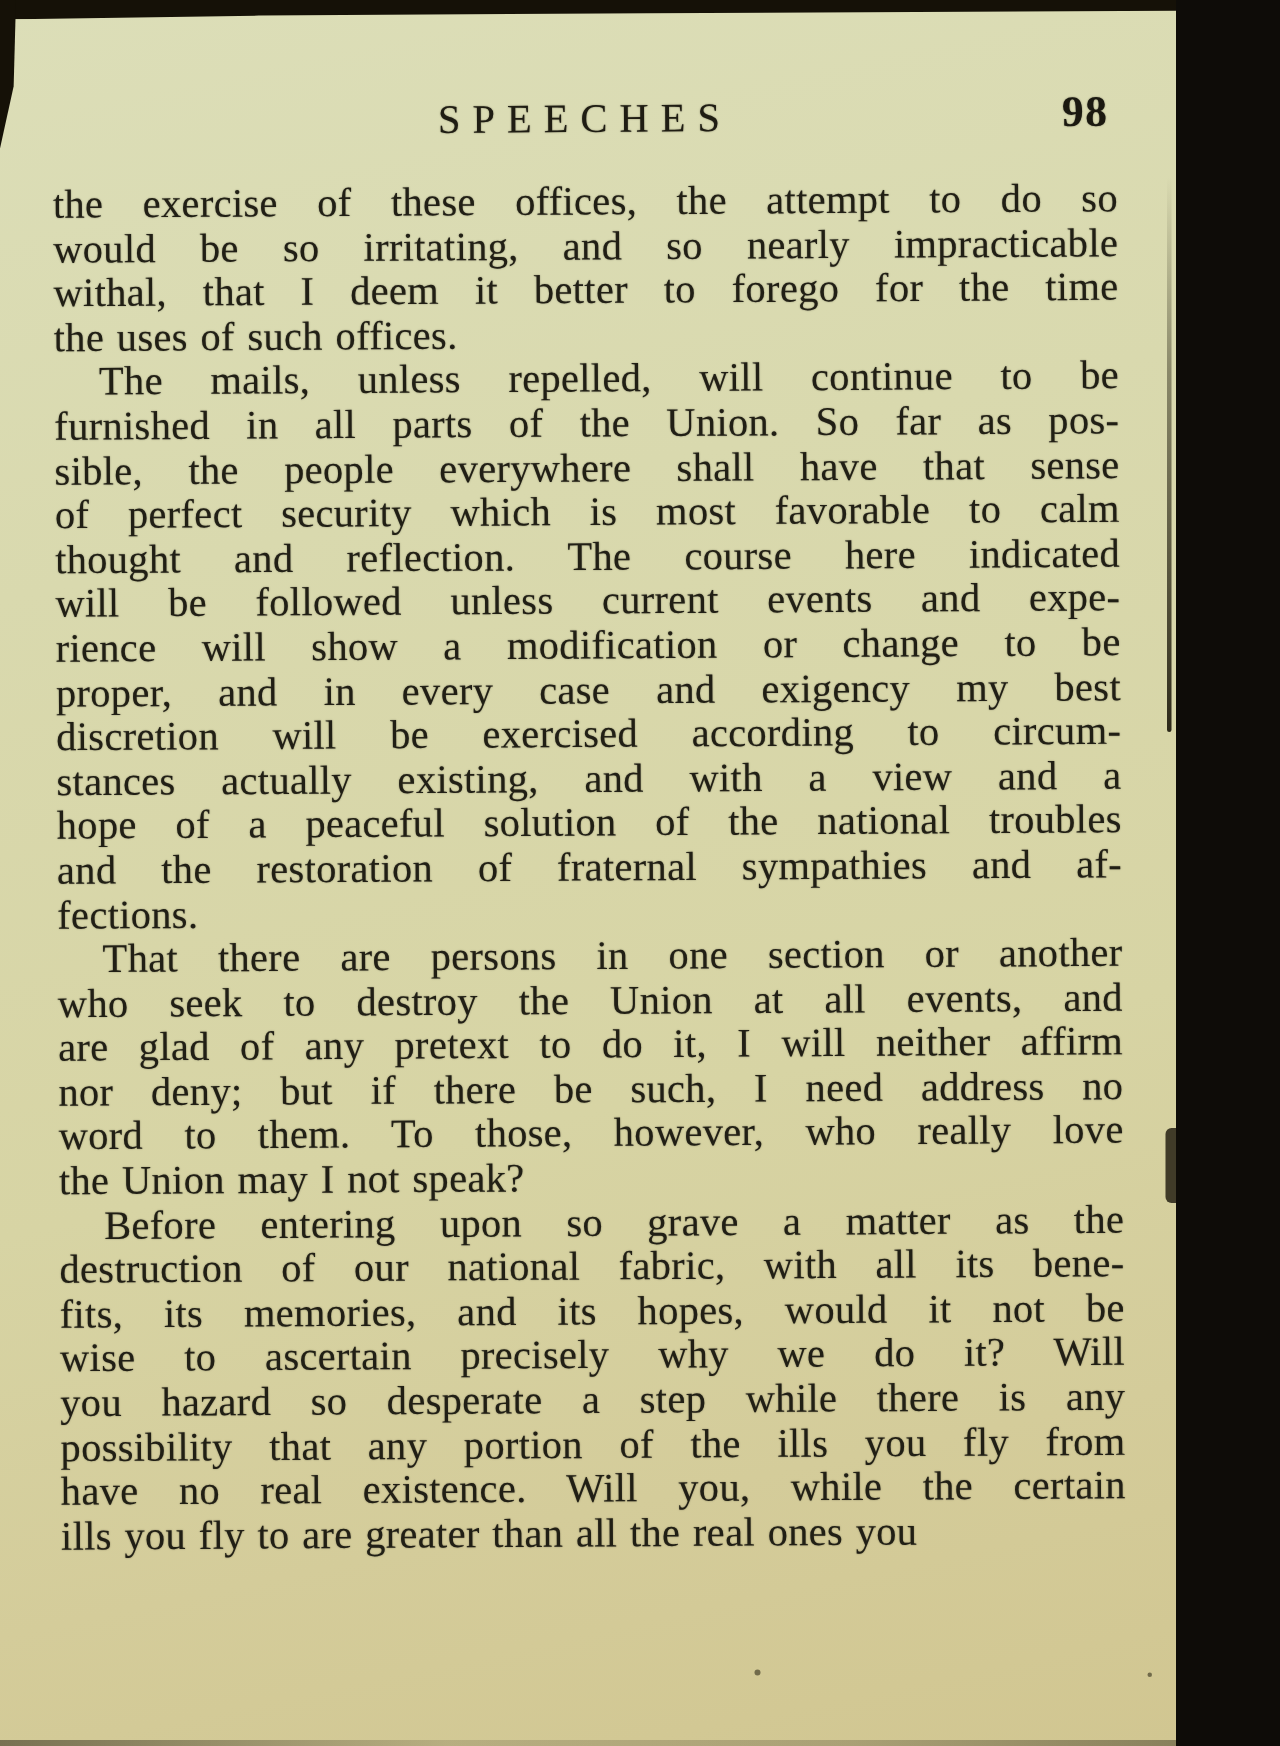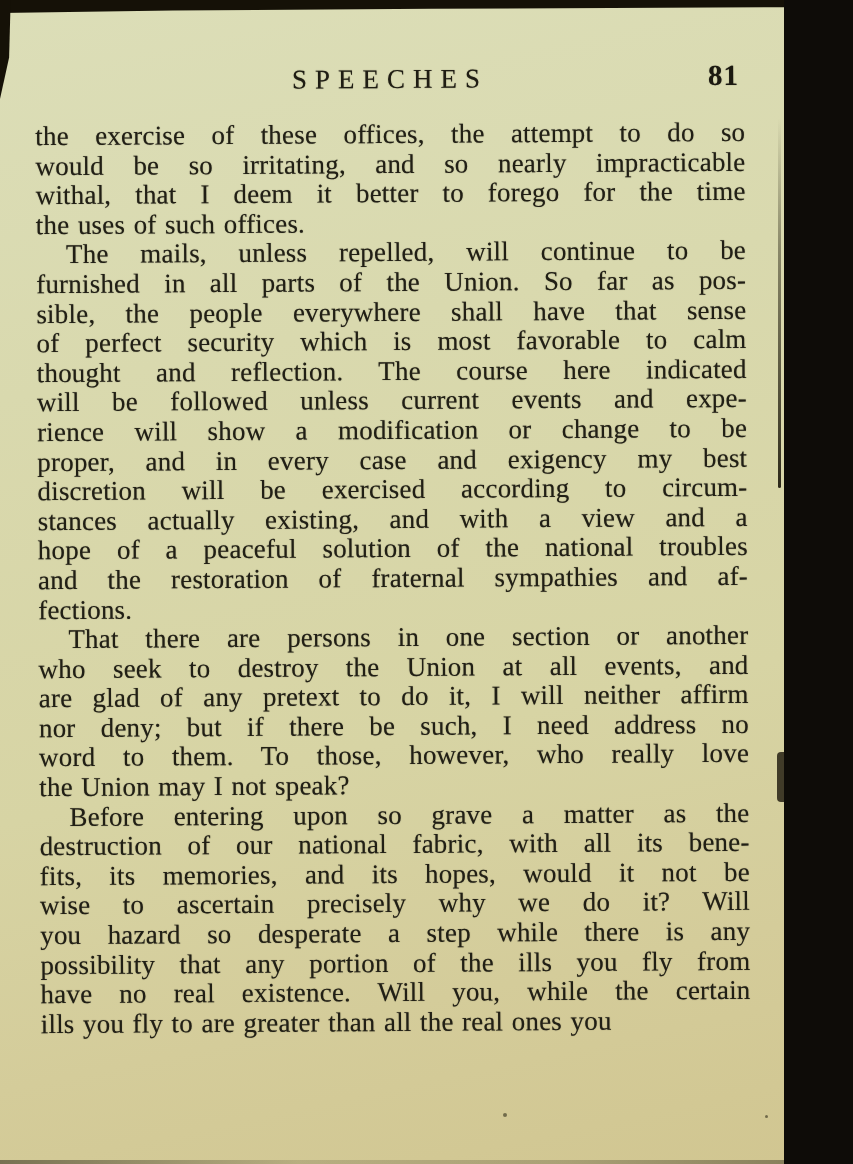--- a/index.html
+++ b/index.html
@@ -64,21 +64,21 @@
   .speck.s1{left:503px;top:1113px;width:4px;height:4px;}
   .speck.s2{left:765px;top:1115px;width:3px;height:3px;}
 </style>
 </head>
 <body>
 
 <div class="photo">
   <div class="content">
     <div class="running-head">
       <div class="title">SPEECHES</div>
-      <div class="page-num">81</div>
+      <div class="page-num">98</div>
     </div>
     <div class="text-block">
         <div class="para">
           <div class="line">the exercise of these offices, the attempt to do so</div>
           <div class="line">would be so irritating, and so nearly impracticable</div>
           <div class="line">withal, that I deem it better to forego for the time</div>
           <div class="line last">the uses of such offices.</div>
         </div>
         <div class="para">
           <div class="line first">The mails, unless repelled, will continue to be</div>

